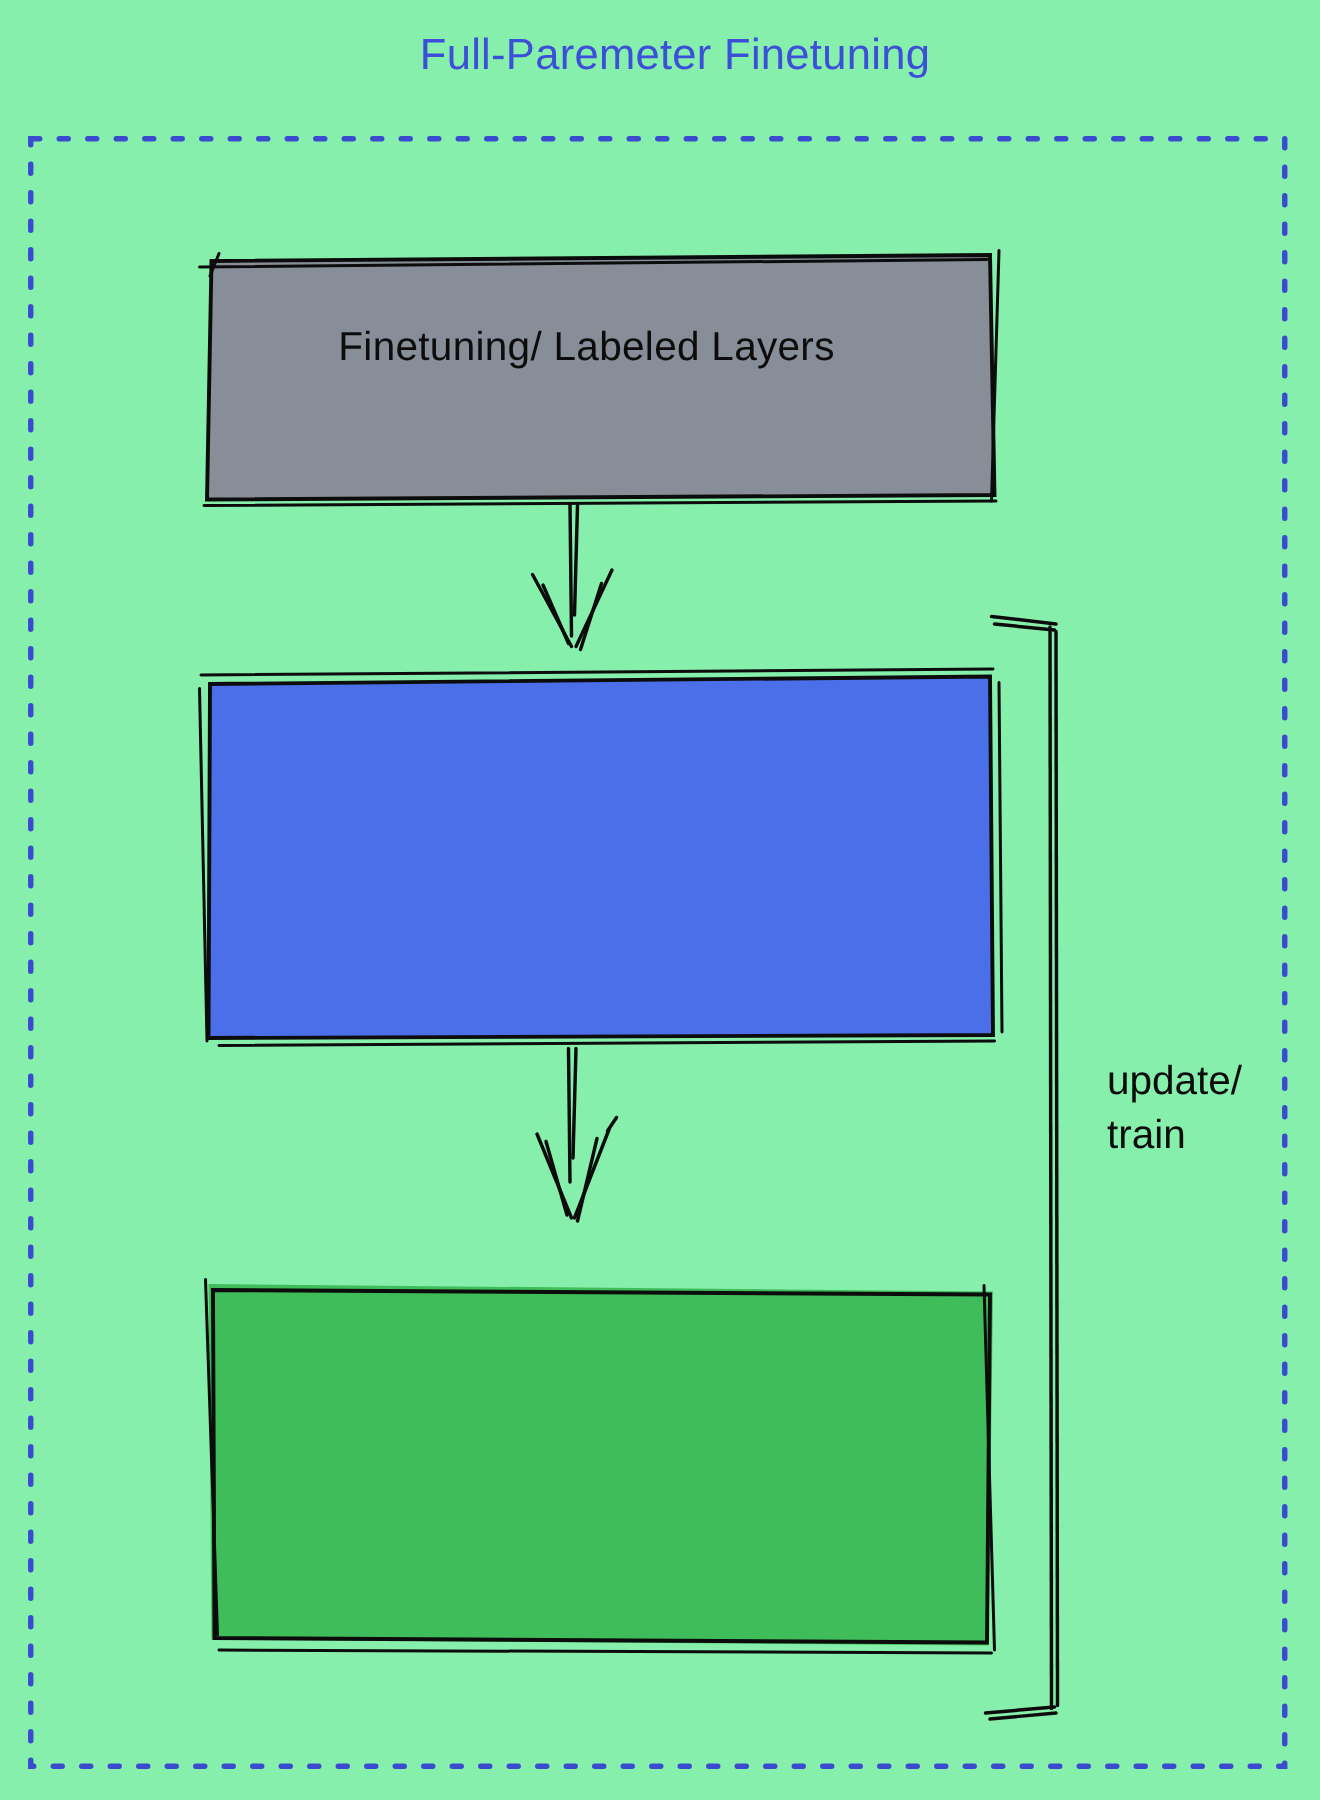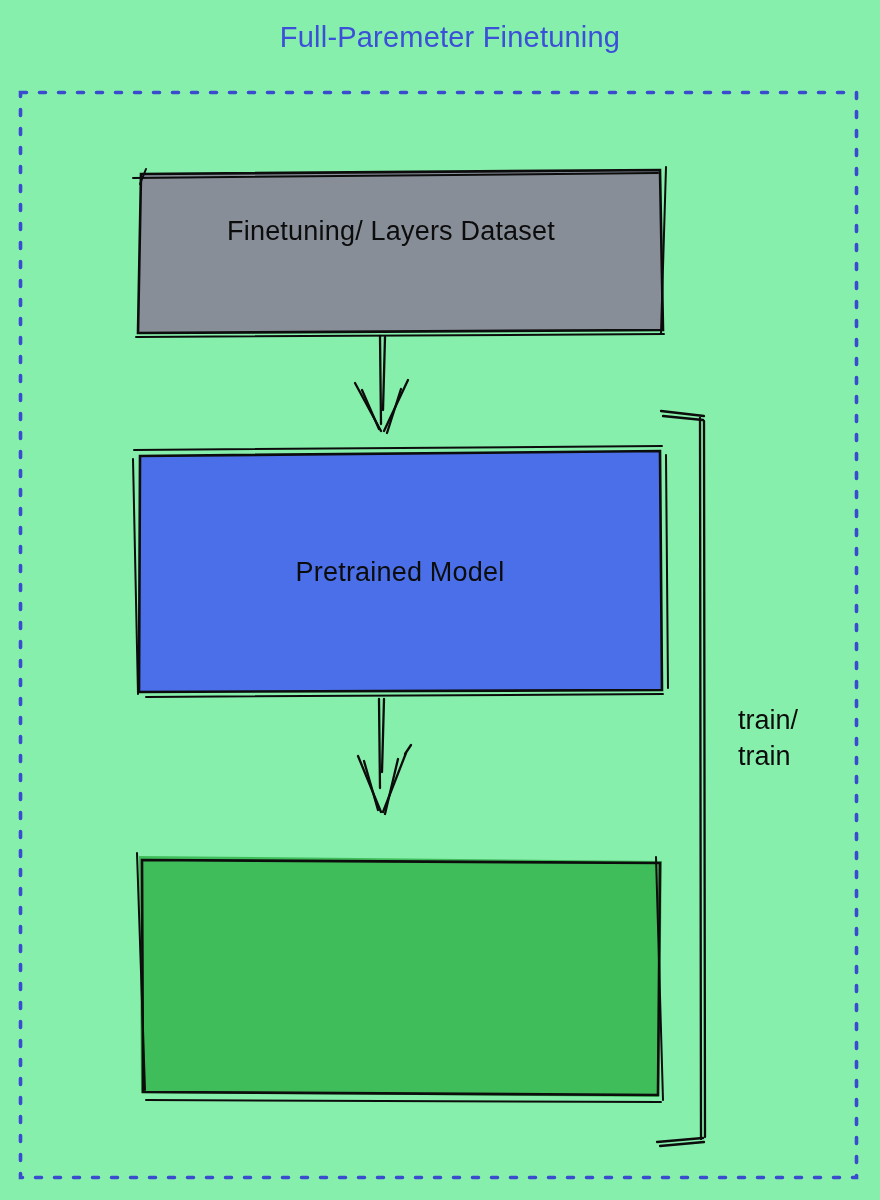--- a/index.html
+++ b/index.html
@@ -114,21 +114,20 @@
       <path d="M704,421 L705,1137"></path>
       <path d="M661,411 L704,416"></path>
       <path d="M663,416 L703,420"></path>
       <path d="M657,1142 L703,1138"></path>
       <path d="M660,1146 L704,1142"></path>
     </g>
   </svg>
 
   <div class="page-title">Full-Paremeter Finetuning</div>
 
-  <div class="node-label dataset">Finetuning/ Layers Dataset</div>
-  <div class="node-label pretrained">Pretrained Model</div>
+  <div class="node-label dataset">Finetuning/ Labeled Layers</div>
 
   <div class="bracket-label">
-    <div>train/</div>
+    <div>update/</div>
     <div>train</div>
   </div>
 
 </div>
 
 </body></html>

